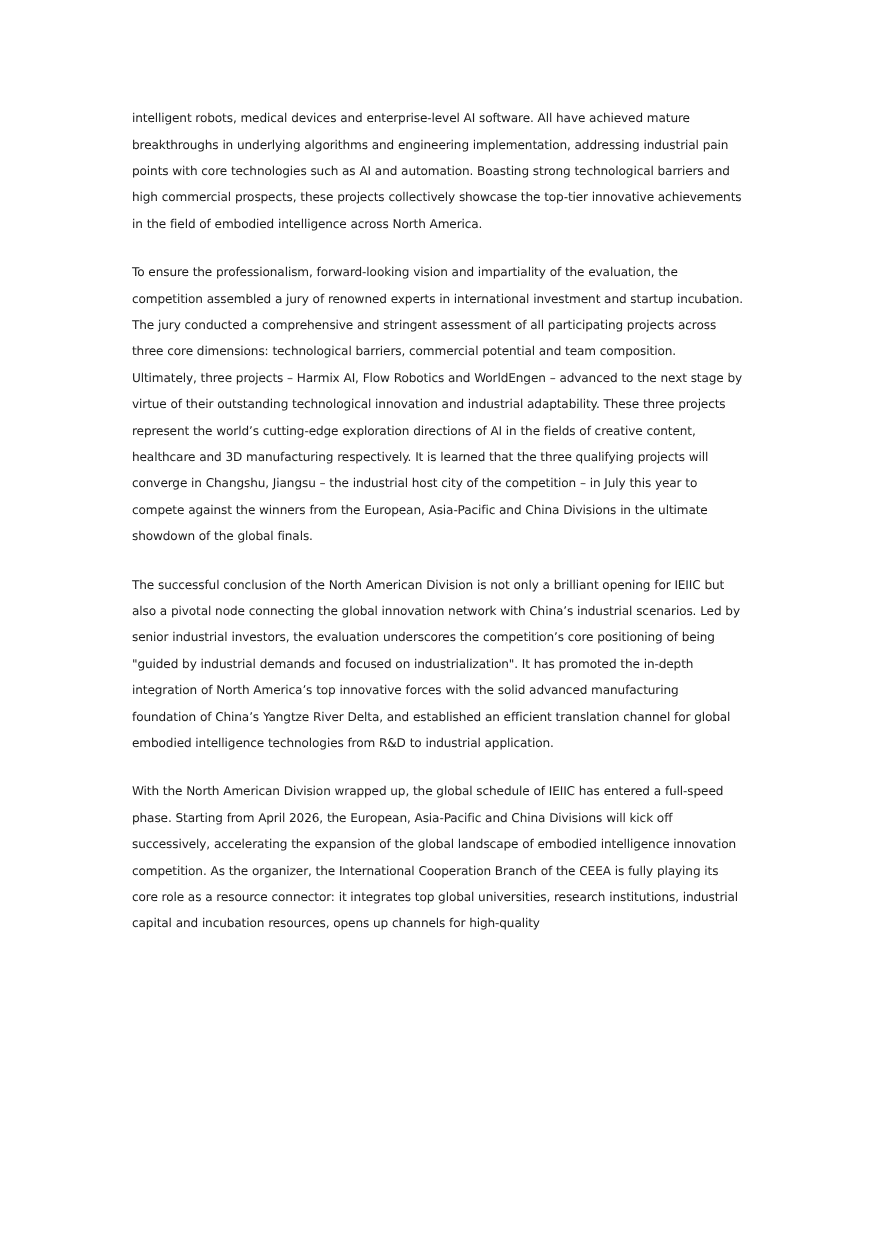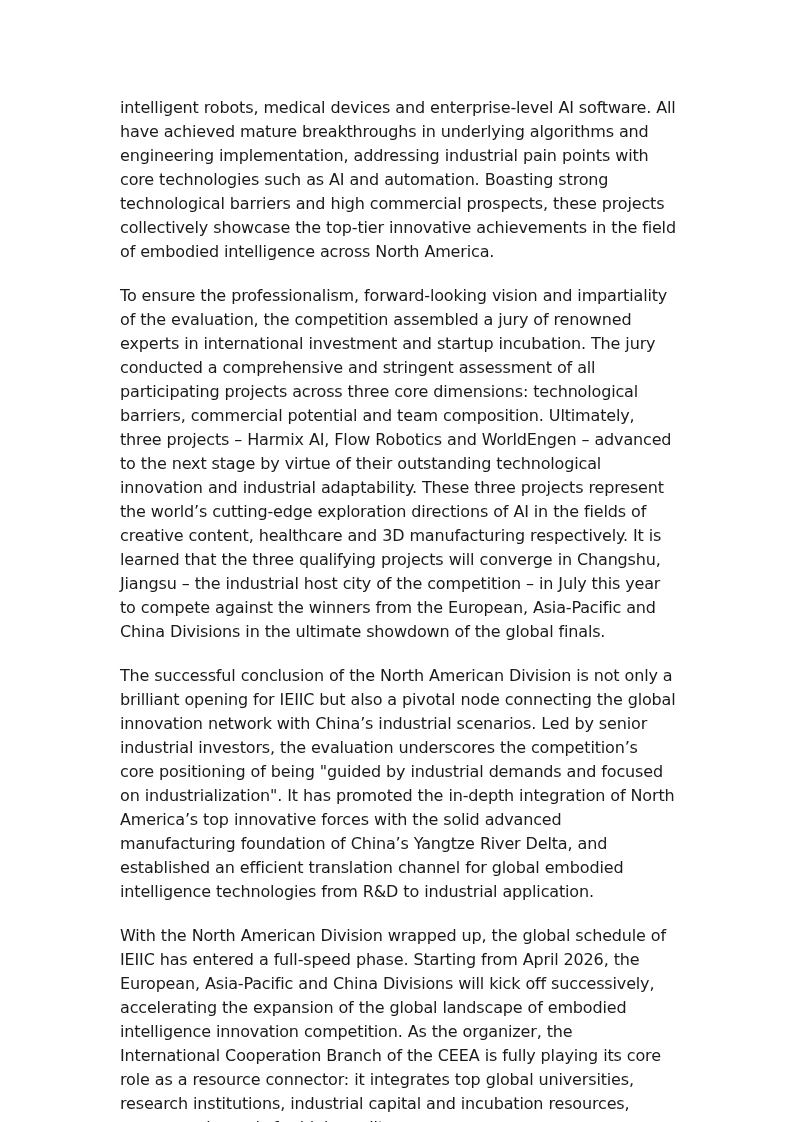--- a/index.html
+++ b/index.html
@@ -26,21 +26,21 @@
   .text-column {
     position: absolute;
     left: 120px;
     top: 96px;
     width: 556px;
   }
 
   .paragraph {
     margin: 0 0 20px 0;
     padding: 0;
-    font-size: 16px;
+    font-size: 11px;
     line-height: 24px;
     color: #1a1a1a;
     text-align: left;
     letter-spacing: -0.01em;
     word-spacing: 0.01em;
     hyphens: none;
     -webkit-hyphens: none;
   }
 
   .paragraph:last-child {

